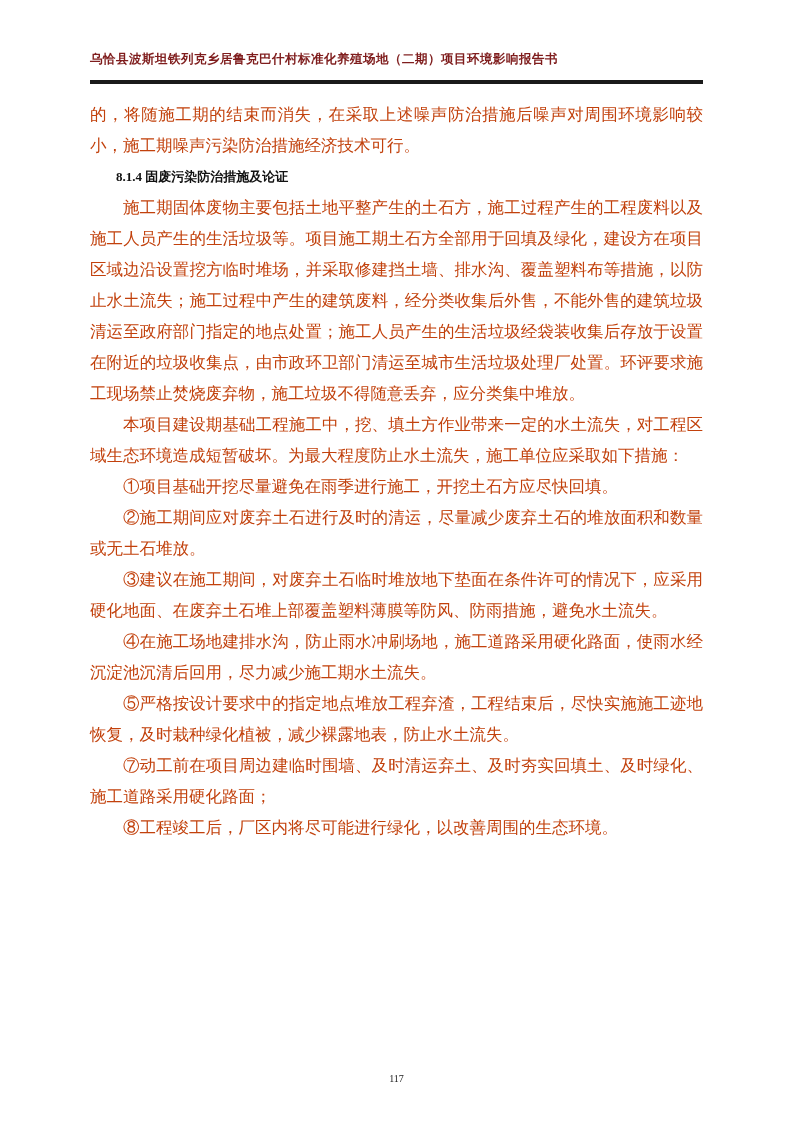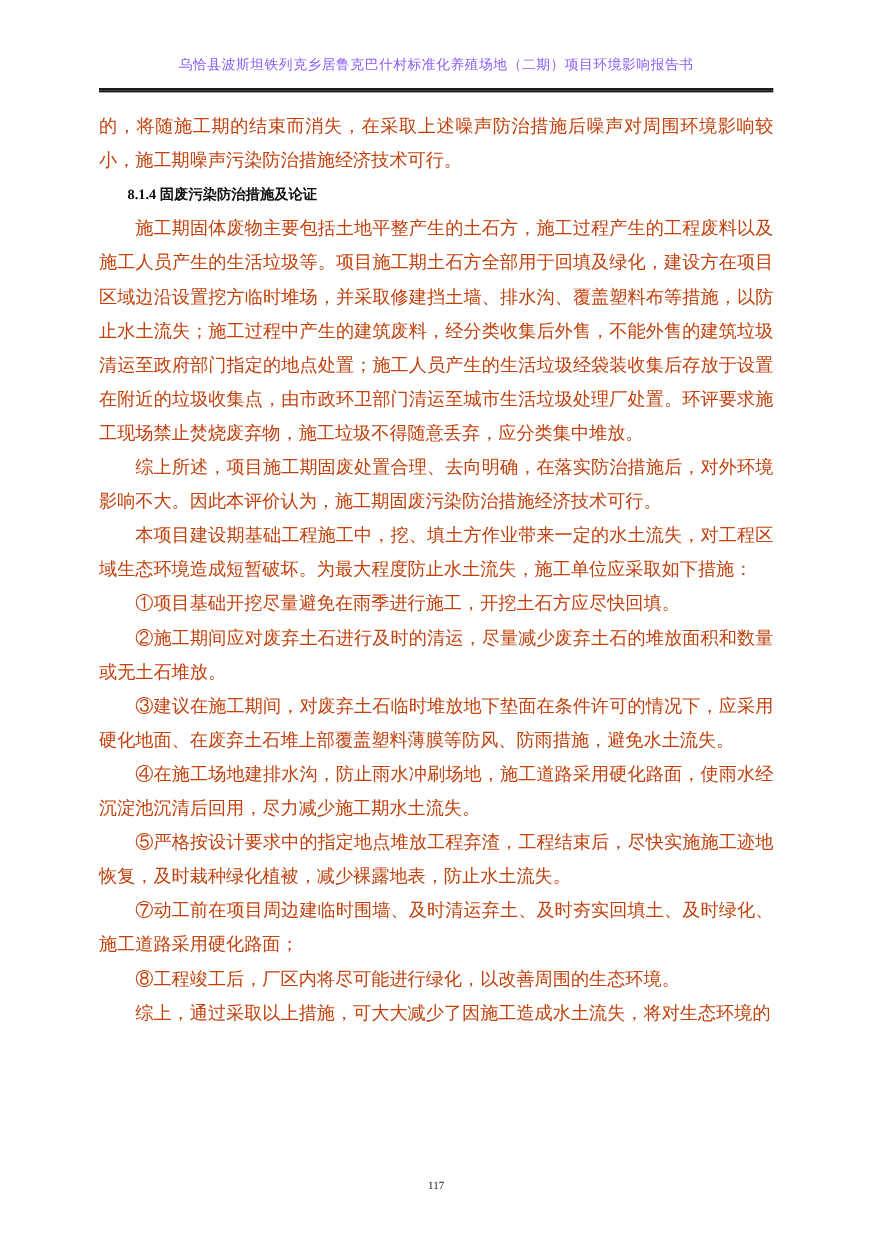--- a/index.html
+++ b/index.html
@@ -12,24 +12,24 @@
     background: #ffffff;
     overflow: hidden;
     font-family: "Liberation Serif", "DejaVu Serif", serif;
     color: #1a1a1a;
   }
   .page-header {
     position: absolute;
     top: 51px;
     left: 90px;
     right: 90px;
-    text-align: center;
     font-size: 12.5px;
     letter-spacing: 0.5px;
-    color: #8b5cf6;
+    color: #7f1d1d;
+    font-weight: bold;
   }
   .header-rule {
     position: absolute;
     top: 80px;
     left: 90px;
     right: 90px;
     height: 3px;
     border-top: 2px solid #1a1a1a;
     border-bottom: 2px solid #1a1a1a;
   }
@@ -71,27 +71,25 @@
 <div class="page">
 
   <div class="page-header">乌恰县波斯坦铁列克乡居鲁克巴什村标准化养殖场地（二期）项目环境影响报告书</div>
 
   <div class="header-rule"></div>
 
   <div class="content">
     <p>的，将随施工期的结束而消失，在采取上述噪声防治措施后噪声对周围环境影响较小，施工期噪声污染防治措施经济技术可行。</p>
     <h3>8.1.4 固废污染防治措施及论证</h3>
     <p class="indent">施工期固体废物主要包括土地平整产生的土石方，施工过程产生的工程废料以及施工人员产生的生活垃圾等。项目施工期土石方全部用于回填及绿化，建设方在项目区域边沿设置挖方临时堆场，并采取修建挡土墙、排水沟、覆盖塑料布等措施，以防止水土流失；施工过程中产生的建筑废料，经分类收集后外售，不能外售的建筑垃圾清运至政府部门指定的地点处置；施工人员产生的生活垃圾经袋装收集后存放于设置在附近的垃圾收集点，由市政环卫部门清运至城市生活垃圾处理厂处置。环评要求施工现场禁止焚烧废弃物，施工垃圾不得随意丢弃，应分类集中堆放。</p>
-    <p class="indent">综上所述，项目施工期固废处置合理、去向明确，在落实防治措施后，对外环境影响不大。因此本评价认为，施工期固废污染防治措施经济技术可行。</p>
     <p class="indent">本项目建设期基础工程施工中，挖、填土方作业带来一定的水土流失，对工程区域生态环境造成短暂破坏。为最大程度防止水土流失，施工单位应采取如下措施：</p>
     <p class="indent">①项目基础开挖尽量避免在雨季进行施工，开挖土石方应尽快回填。</p>
     <p class="indent">②施工期间应对废弃土石进行及时的清运，尽量减少废弃土石的堆放面积和数量或无土石堆放。</p>
     <p class="indent">③建议在施工期间，对废弃土石临时堆放地下垫面在条件许可的情况下，应采用硬化地面、在废弃土石堆上部覆盖塑料薄膜等防风、防雨措施，避免水土流失。</p>
     <p class="indent">④在施工场地建排水沟，防止雨水冲刷场地，施工道路采用硬化路面，使雨水经沉淀池沉清后回用，尽力减少施工期水土流失。</p>
     <p class="indent">⑤严格按设计要求中的指定地点堆放工程弃渣，工程结束后，尽快实施施工迹地恢复，及时栽种绿化植被，减少裸露地表，防止水土流失。</p>
     <p class="indent">⑦动工前在项目周边建临时围墙、及时清运弃土、及时夯实回填土、及时绿化、施工道路采用硬化路面；</p>
     <p class="indent">⑧工程竣工后，厂区内将尽可能进行绿化，以改善周围的生态环境。</p>
-    <p class="indent">综上，通过采取以上措施，可大大减少了因施工造成水土流失，将对生态环境的</p>
   </div>
 
   <div class="page-footer">117</div>
 
 </div>
 
 </body></html>

